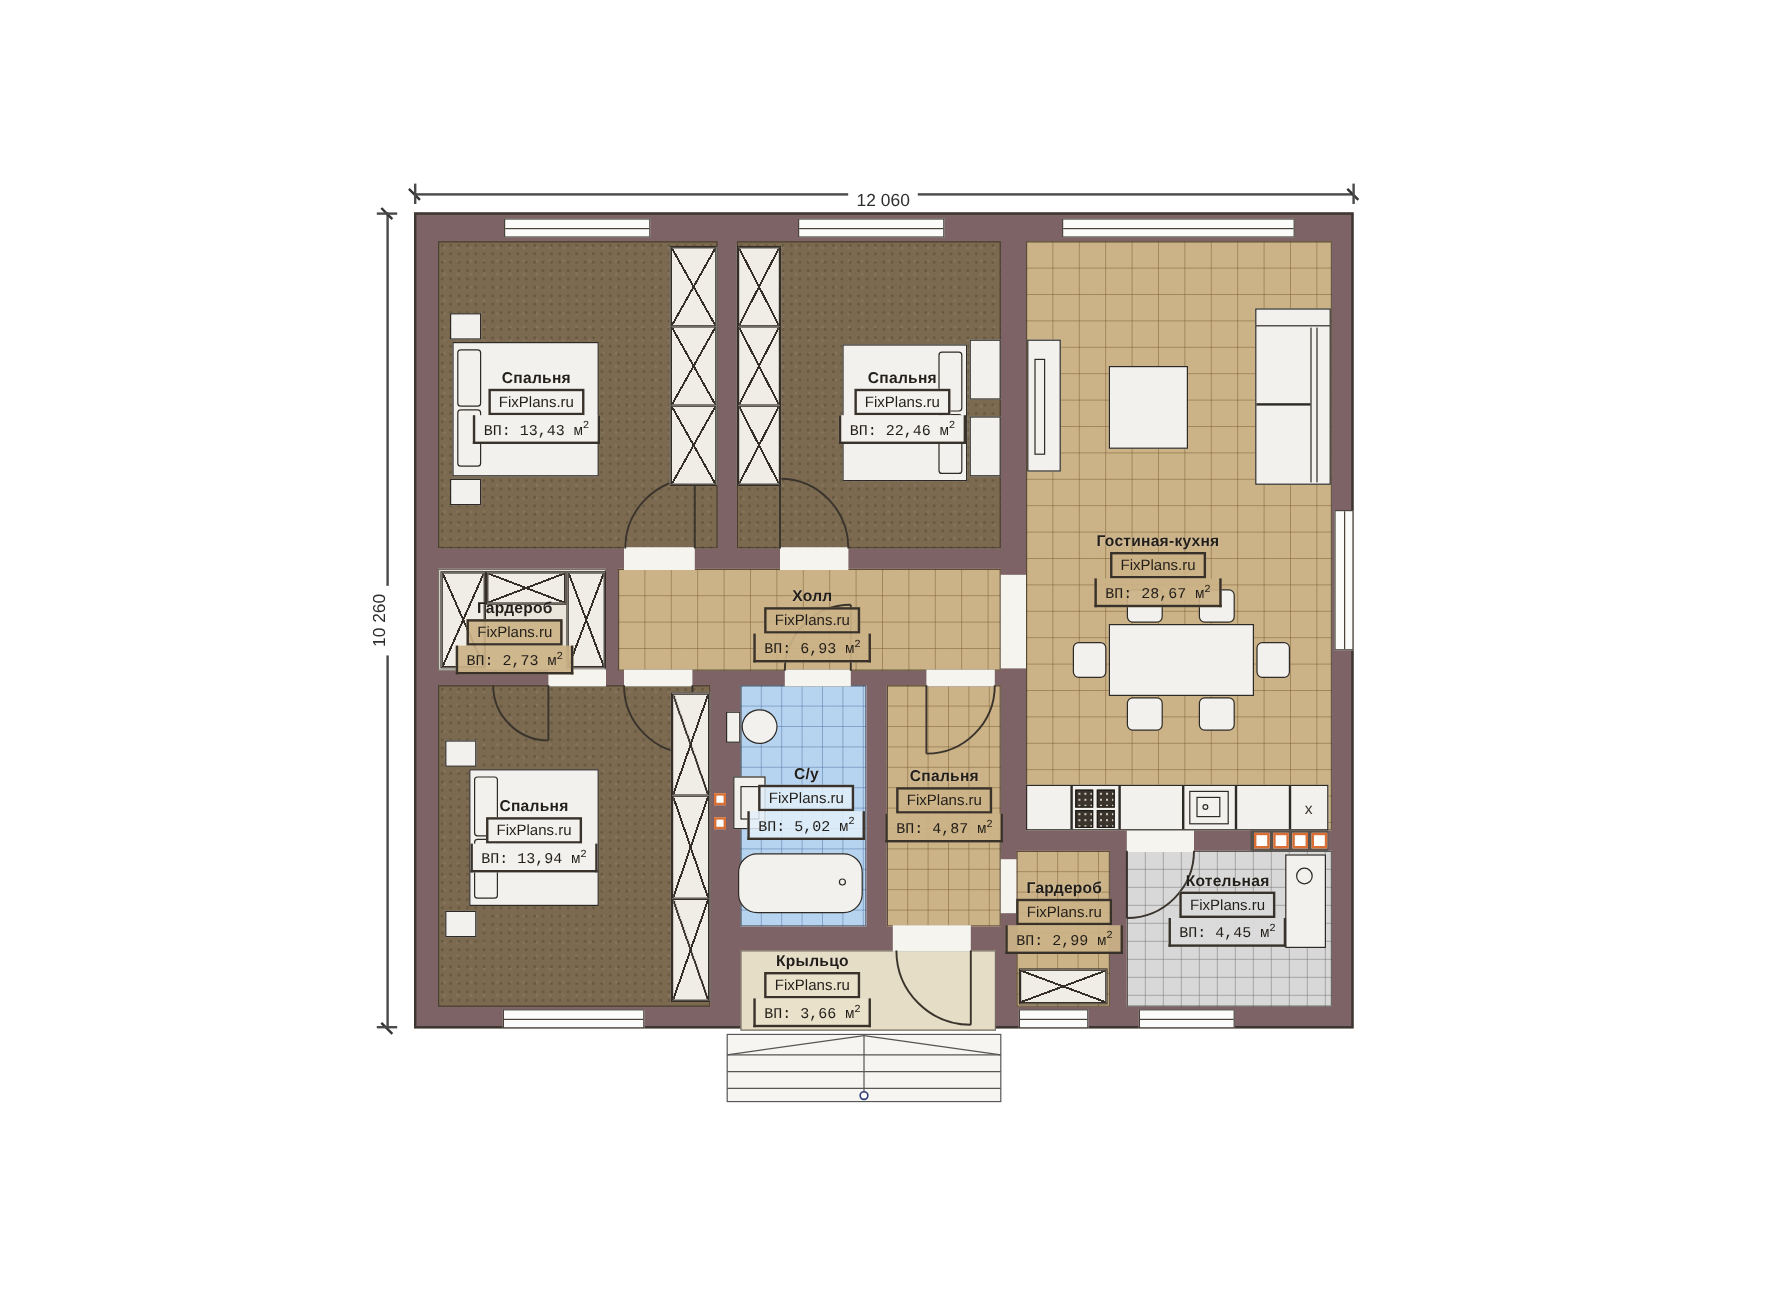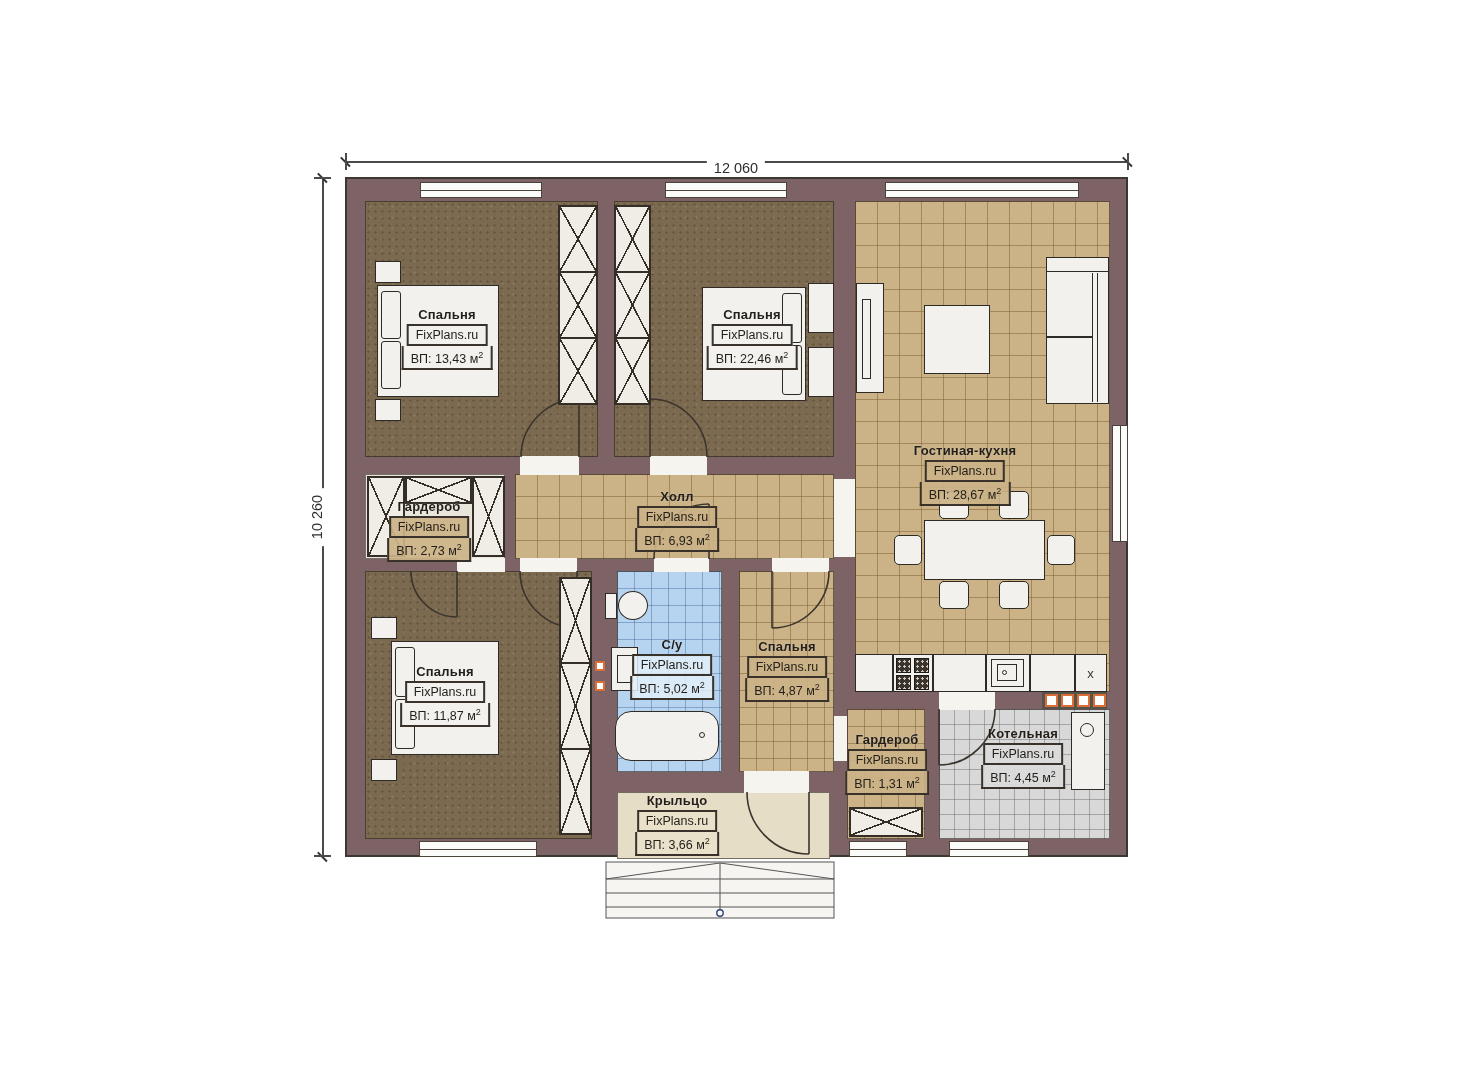--- a/index.html
+++ b/index.html
@@ -48,21 +48,21 @@
     linear-gradient(to bottom right,transparent calc(50% - .8px),#342e27 calc(50% - .8px) calc(50% + .8px),transparent calc(50% + .8px));}
   .burner{background:#3a342c;background-image:radial-gradient(#cfcabf 1px,transparent 1.3px);background-size:5px 5px;border:1px solid #1e1b17;}
   .osq{background:#fff;border:2px solid #d96f35;}
   
   svg.arc{overflow:visible;}
   svg.arc path,svg.arc line{stroke:#3a342d;stroke-width:1.6;fill:none;}
   
   .room-label{display:flex;flex-direction:column;align-items:center;transform:translateX(-50%);z-index:40;}
   .room-name{font-weight:bold;font-size:13px;letter-spacing:.2px;color:#221e19;margin-bottom:2px;white-space:nowrap;text-shadow:0 0 2px rgba(255,255,255,.35);}
   .label-box{border:2px solid #39322a;font-size:12.5px;color:#221e19;padding:1px 7px;white-space:nowrap;text-align:center;line-height:16px;}
-  .label-box.second{border-top:none;}
+  .label-box.second{border-top:none;font-family:Liberation Mono, monospace;}
   .label-box sup{font-size:9px;}
   .bg-bed{background:#f2f1ed;}
   .bg-tan{background:rgba(203,178,135,.92);}
   .bg-blue{background:rgba(227,238,249,.85);}
   .bg-gray{background:rgba(219,219,219,.95);}
   .bg-beige{background:rgba(233,224,202,.95);}
   
   .dimline{background:#4a4a4a;}
   .tick{width:13px;height:1.6px;background:#333;transform:rotate(45deg);}
   .dimtext{font-size:14.5px;color:#2e2e2e;background:#fff;padding:0 7px;white-space:nowrap;}
@@ -287,39 +287,39 @@
 
     <div class="room-label" style="position:absolute;left:330px;top:310px">
       <div class="room-name">Холл</div>
       <div class="label-box bg-tan"><span>FixPlans.ru</span></div>
       <div class="label-box bg-tan second"><span>ВП: 6,93 м</span><sup>2</sup></div>
     </div>
 
     <div class="room-label" style="position:absolute;left:98px;top:485px">
       <div class="room-name">Спальня</div>
       <div class="label-box bg-bed"><span>FixPlans.ru</span></div>
-      <div class="label-box bg-bed second"><span>ВП: 11,87 м</span><sup>2</sup></div>
+      <div class="label-box bg-bed second"><span>ВП: 13,94 м</span><sup>2</sup></div>
     </div>
 
     <div class="room-label" style="position:absolute;left:325px;top:458px">
       <div class="room-name">С/у</div>
       <div class="label-box bg-blue"><span>FixPlans.ru</span></div>
       <div class="label-box bg-blue second"><span>ВП: 5,02 м</span><sup>2</sup></div>
     </div>
 
     <div class="room-label" style="position:absolute;left:440px;top:460px">
       <div class="room-name">Спальня</div>
       <div class="label-box bg-tan"><span>FixPlans.ru</span></div>
       <div class="label-box bg-tan second"><span>ВП: 4,87 м</span><sup>2</sup></div>
     </div>
 
     <div class="room-label" style="position:absolute;left:540px;top:553px">
       <div class="room-name">Гардероб</div>
       <div class="label-box bg-tan"><span>FixPlans.ru</span></div>
-      <div class="label-box bg-tan second"><span>ВП: 1,31 м</span><sup>2</sup></div>
+      <div class="label-box bg-tan second"><span>ВП: 2,99 м</span><sup>2</sup></div>
     </div>
 
     <div class="room-label" style="position:absolute;left:676px;top:547px">
       <div class="room-name">Котельная</div>
       <div class="label-box bg-gray"><span>FixPlans.ru</span></div>
       <div class="label-box bg-gray second"><span>ВП: 4,45 м</span><sup>2</sup></div>
     </div>
 
     <div class="room-label" style="position:absolute;left:330px;top:614px">
       <div class="room-name">Крыльцо</div>

